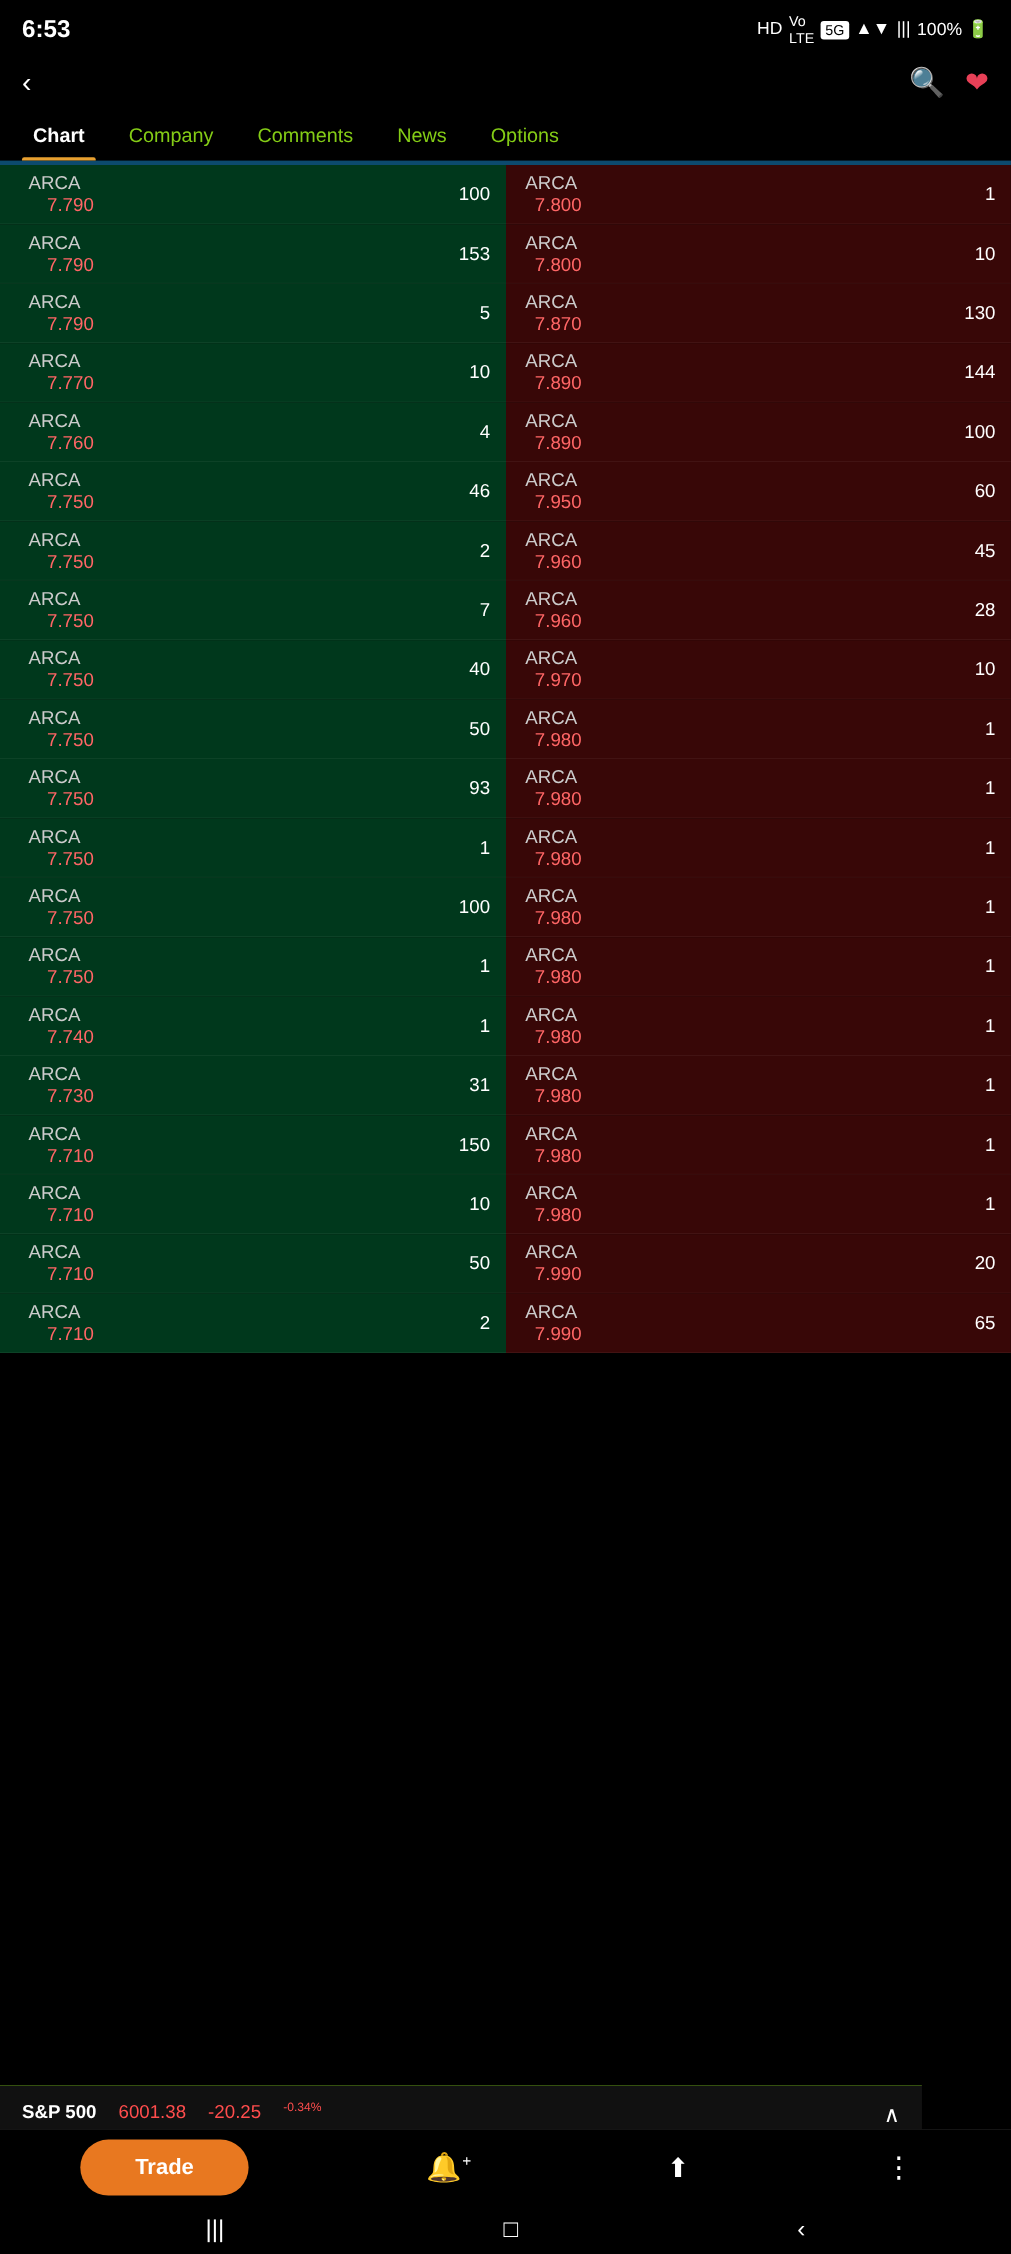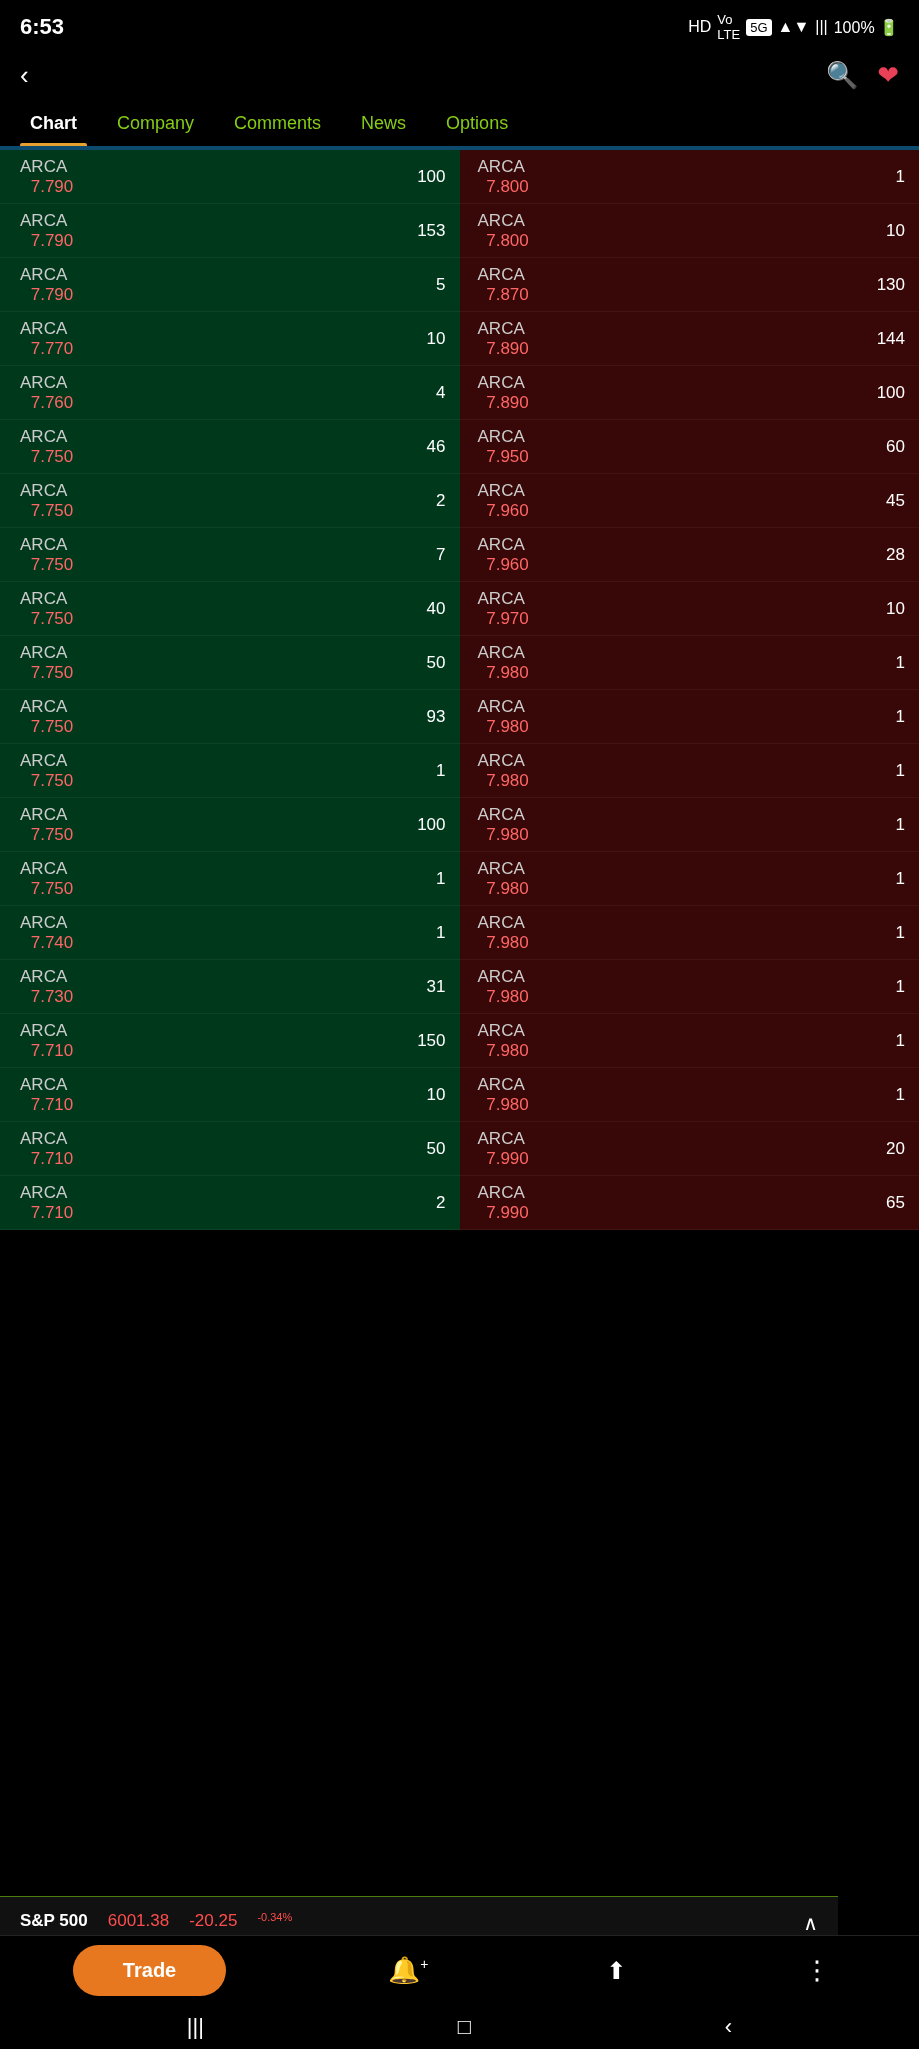--- a/index.html
+++ b/index.html
@@ -137,21 +137,21 @@
 
     .row-exchange {
       font-size: 17px;
       color: #ccc;
       font-weight: 500;
     }
     .row-price-bid {
       font-size: 17px;
       color: #ff6666;
       font-weight: 500;
-      margin-left: 12px;
+      margin-left: 24px;
     }
     .row-price-ask {
       font-size: 17px;
       color: #ff6666;
       font-weight: 500;
       margin-left: 8px;
     }
     .row-qty {
       font-size: 17px;
       color: #fff;

